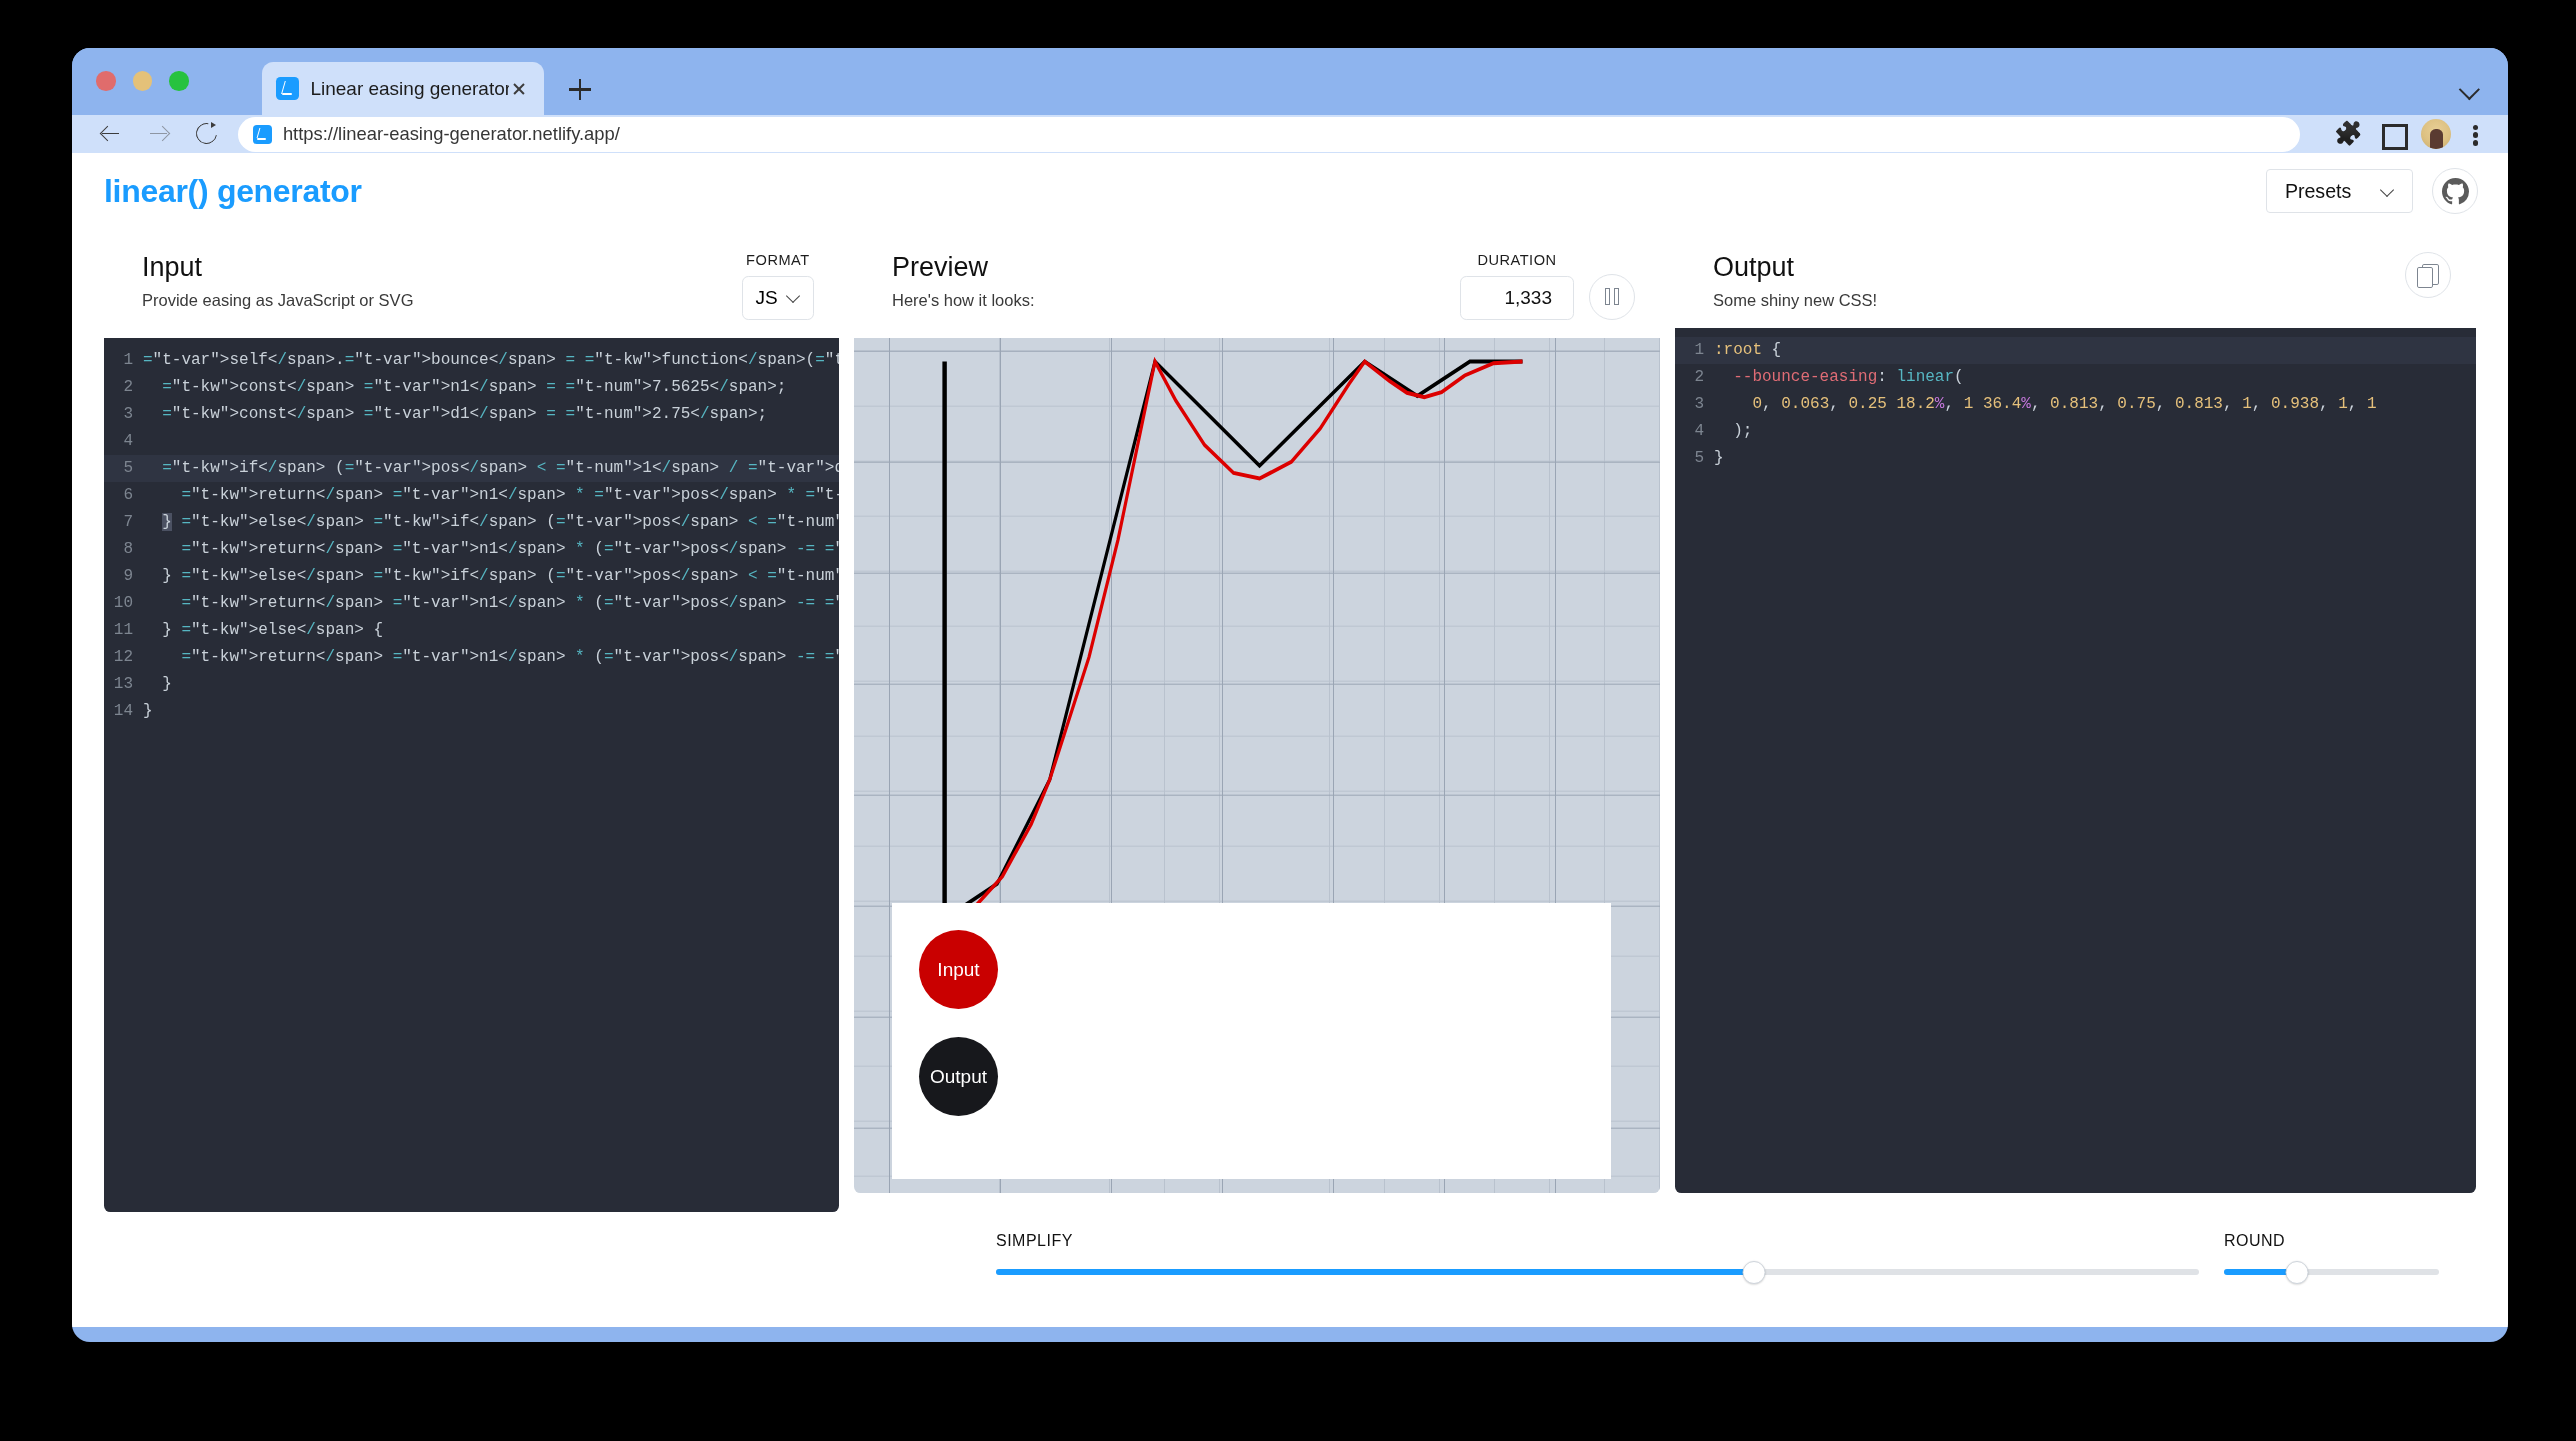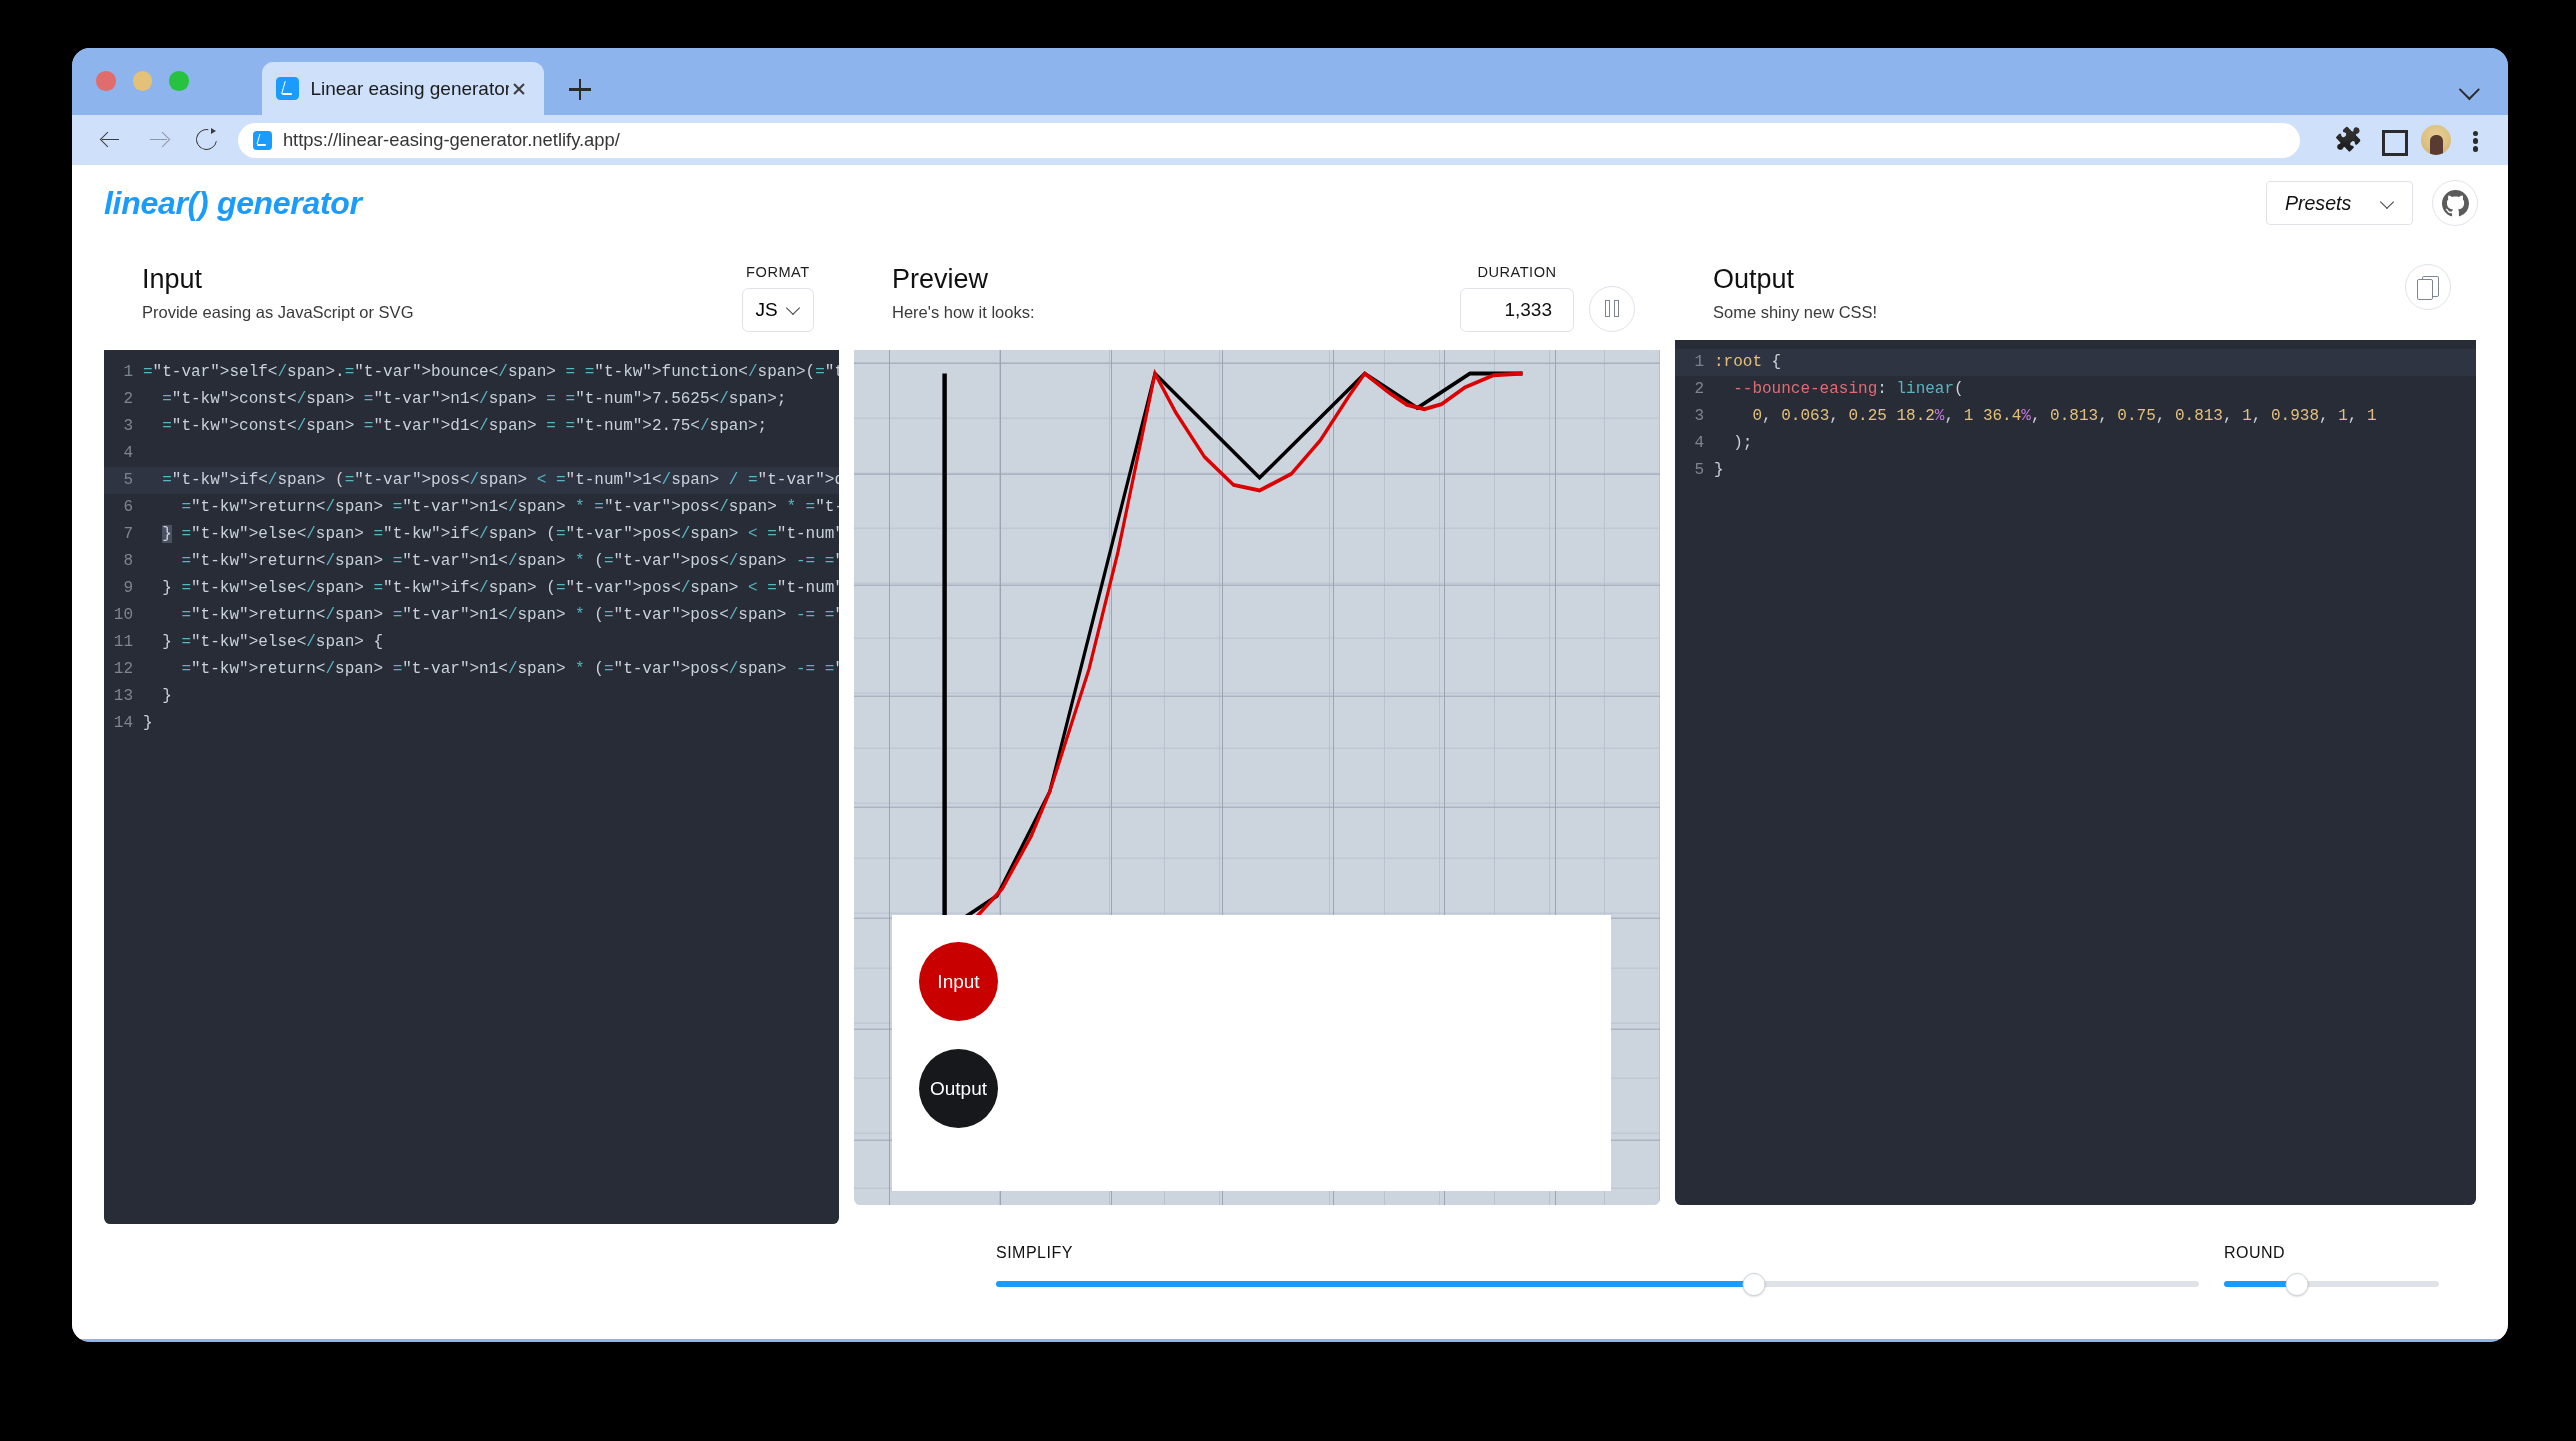--- a/index.html
+++ b/index.html
@@ -106,21 +106,21 @@
   #window-chevron::before {
     content:""; position:absolute; left:2.5px; top:3.8px;
     width:12.7px; height:12.7px;
     border-right:2.5px solid #2b2b2b; border-bottom:2.5px solid #2b2b2b;
     transform: rotate(45deg);
   }
 
   
   #toolbar {
     position: relative;
-    height: 50px;
+    height: 38px;
     background: #cfe0fa;
     display: flex; align-items: center;
     padding: 0 21.5px;
   }
   .nav-btn {
     width: 33px; height: 33px;
     position: relative; cursor: pointer;
     margin-right: 15px; flex: 0 0 auto;
   }
   .arrow-left::before, .arrow-right::before {
@@ -211,21 +211,20 @@
     background: #fff;
     overflow: hidden;
   }
 
   
   #app-header {
     height: 74px;
     display: flex; align-items: center;
     padding: 2px 30px 0 32px;
     background: #fff;
-    font-style: italic;
   }
   #app-title {
     font-size: 32px; font-weight: bold;
     color: #1a9cff; letter-spacing: -0.3px;
   }
   #header-right { margin-left:auto; display:flex; align-items:center; gap: 19px; }
   #presets-btn {
     height: 44px; min-width: 127px;
     border: 1.3px solid #dfe3e8; border-radius: 4px;
     background: #fff; cursor: pointer;

